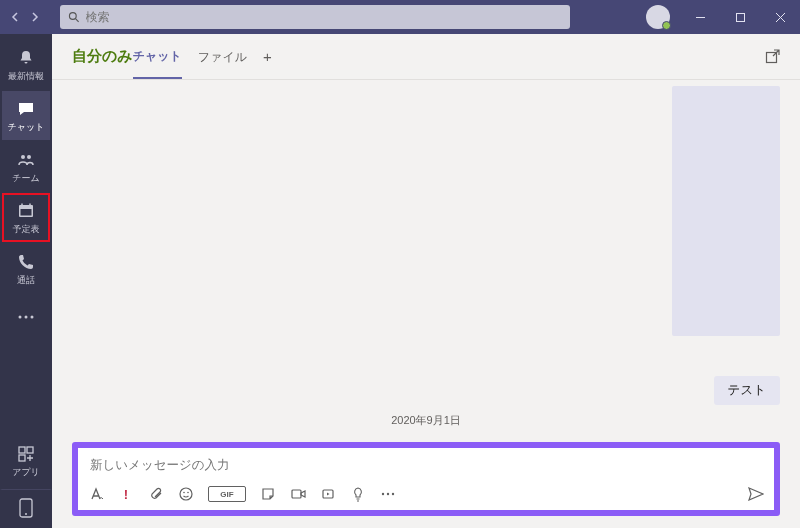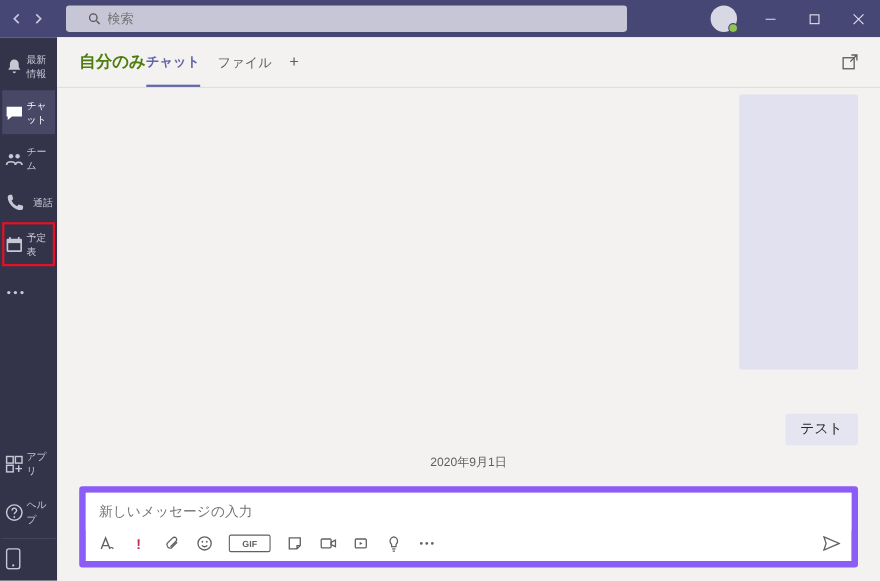--- a/index.html
+++ b/index.html
@@ -3,35 +3,35 @@
 <meta charset="utf-8">
 <style>
   * { box-sizing: border-box; margin: 0; padding: 0; font-family: "Segoe UI", "Yu Gothic UI", sans-serif; }
   body { width: 800px; height: 528px; overflow: hidden; background: #f3f2f1; }
   .app { display: flex; flex-direction: column; width: 100%; height: 100%; }
 
   
   .titlebar { display: flex; align-items: center; height: 34px; background: #464775; color: #fff; }
   .nav-arrows { display: flex; gap: 2px; padding: 0 6px; }
   .nav-btn { width: 18px; height: 18px; display: flex; align-items: center; justify-content: center; color: #c7c7e0; font-size: 11px; }
-  .searchbox { flex: 0 0 510px; margin-left: 10px; height: 24px; background: #c6c6d6; border-radius: 3px; display: flex; align-items: center; padding: 0 20px; color: #555; font-size: 12px; }
+  .searchbox { flex: 0 0 510px; margin-left: 10px; height: 24px; background: #c6c6d6; border-radius: 3px; display: flex; align-items: center; padding: 0 8px; color: #555; font-size: 12px; }
   .searchbox svg { margin-right: 6px; }
   .searchbox input { border: none; background: transparent; outline: none; width: 100%; font-size: 12px; color: #333; }
   .title-spacer { flex: 1; }
   .avatar { width: 24px; height: 24px; border-radius: 50%; background: #d8d8e4; margin-right: 10px; position: relative; display:flex;align-items:center;justify-content:center;font-size:9px;color:#888;}
   .presence { position: absolute; right: -1px; bottom: -1px; width: 9px; height: 9px; border-radius: 50%; background: #92c353; border: 1.5px solid #464775; }
   .win-btns { display: flex; }
   .win-btn { width: 40px; height: 34px; display: flex; align-items: center; justify-content: center; color: #e1e1f0; }
 
   
   .body { flex: 1; display: flex; min-height: 0; }
 
   
   .rail { width: 52px; background: #33344a; display: flex; flex-direction: column; align-items: center; padding-top: 6px; color: #c8c8d4; font-size: 9px; }
-  .rail-item { width: 48px; padding: 6px 0 4px 0; display: flex; flex-direction: row; align-items: center; gap: 2px; border: 2px solid transparent; margin-bottom: 2px; cursor: pointer; justify-content: space-between; }
+  .rail-item { width: 48px; padding: 6px 0 4px 0; display: flex; flex-direction: column; align-items: center; gap: 2px; border: 2px solid transparent; margin-bottom: 2px; cursor: pointer; justify-content: space-between; }
   .rail-item.active { background: #484866; color: #fff; }
   .rail-item.highlight { border: 2px solid #e81123; }
   .rail-item .ri-icon { width: 20px; height: 20px; display: flex; align-items: center; justify-content: center; }
   .rail-sep { flex: 1; }
   .rail-bottom { margin-bottom: 4px; }
 
   
   .main { flex: 1; display: flex; flex-direction: column; background: #f3f2f1; min-width: 0; }
   .chat-header { height: 46px; padding: 0 20px; display: flex; align-items: center; border-bottom: 1px solid #e1dfdd; background: #f3f2f1; }
   .chat-title { font-weight: 700; font-size: 15px; color: #4d7c0f; }
@@ -133,39 +133,39 @@
       <div class="rail-item">
         <span class="ri-icon">
             <svg width="18" height="18" viewBox="0 0 18 18">
               <circle cx="6" cy="6" r="2" fill="currentColor"></circle>
               <circle cx="12" cy="6" r="2" fill="currentColor"></circle>
               <path d="M2 14c0-2 2-3 4-3s4 1 4 3 M10 14c0-1.5 1.5-2.5 3-2.5s3 1 3 2.5" stroke="currentColor" fill="none" stroke-width="1.5"></path>
             </svg>
           </span>
         <span>チーム</span>
       </div>
-      <div class="rail-item">
-        <span class="ri-icon">
-            <svg width="18" height="18" viewBox="0 0 18 18">
-              <path d="M4 2c-1 0-2 1-2 2 0 6 6 12 12 12 1 0 2-1 2-2v-2l-4-1-1.5 1.5A10 10 0 0 1 5.5 7.5L7 6 6 2H4z" fill="currentColor"></path>
-            </svg>
-          </span>
-        <span>通話</span>
-      </div>
       <div class="rail-item highlight">
         <span class="ri-icon">
             <svg width="18" height="18" viewBox="0 0 18 18">
               <rect x="2" y="3" width="14" height="12" rx="1" fill="currentColor"></rect>
               <rect x="3.5" y="7" width="11" height="6.5" fill="#33344a"></rect>
               <line x1="5" y1="1.5" x2="5" y2="4" stroke="currentColor" stroke-width="1.5"></line>
               <line x1="13" y1="1.5" x2="13" y2="4" stroke="currentColor" stroke-width="1.5"></line>
             </svg>
           </span>
         <span>予定表</span>
       </div>
+      <div class="rail-item">
+        <span class="ri-icon">
+            <svg width="18" height="18" viewBox="0 0 18 18">
+              <path d="M4 2c-1 0-2 1-2 2 0 6 6 12 12 12 1 0 2-1 2-2v-2l-4-1-1.5 1.5A10 10 0 0 1 5.5 7.5L7 6 6 2H4z" fill="currentColor"></path>
+            </svg>
+          </span>
+        <span>通話</span>
+      </div>
       <div class="rail-item" style="padding:10px 0;">
         <span class="ri-icon">
             <svg width="18" height="4" viewBox="0 0 18 4">
               <circle cx="3" cy="2" r="1.5" fill="currentColor"></circle>
               <circle cx="9" cy="2" r="1.5" fill="currentColor"></circle>
               <circle cx="15" cy="2" r="1.5" fill="currentColor"></circle>
             </svg>
           </span>
       </div>
 
@@ -174,30 +174,20 @@
       <div class="rail-item rail-bottom">
         <span class="ri-icon">
             <svg width="18" height="18" viewBox="0 0 18 18">
               <rect x="2" y="2" width="6" height="6" stroke="currentColor" fill="none" stroke-width="1.3"></rect>
               <rect x="10" y="2" width="6" height="6" stroke="currentColor" fill="none" stroke-width="1.3"></rect>
               <rect x="2" y="10" width="6" height="6" stroke="currentColor" fill="none" stroke-width="1.3"></rect>
               <path d="M13 10v6 M10 13h6" stroke="currentColor" stroke-width="1.3"></path>
             </svg>
           </span>
         <span>アプリ</span>
-      </div>
-      <div class="rail-item rail-bottom">
-        <span class="ri-icon">
-            <svg width="18" height="18" viewBox="0 0 18 18">
-              <circle cx="9" cy="9" r="7" stroke="currentColor" fill="none" stroke-width="1.3"></circle>
-              <path d="M7 7a2 2 0 1 1 3 1.7c-.7.5-1 .8-1 1.8" stroke="currentColor" fill="none" stroke-width="1.3"></path>
-              <circle cx="9" cy="13" r="0.8" fill="currentColor"></circle>
-            </svg>
-          </span>
-        <span>ヘルプ</span>
       </div>
       <div class="rail-item rail-bottom" style="border-top:1px solid #444460;width:52px;border-radius:0;padding-top:8px;">
         <span class="ri-icon">
             <svg width="14" height="20" viewBox="0 0 14 20">
               <rect x="1" y="1" width="12" height="18" rx="2" stroke="currentColor" fill="none" stroke-width="1.3"></rect>
               <circle cx="7" cy="16" r="1" fill="currentColor"></circle>
             </svg>
           </span>
       </div>
     </div>

